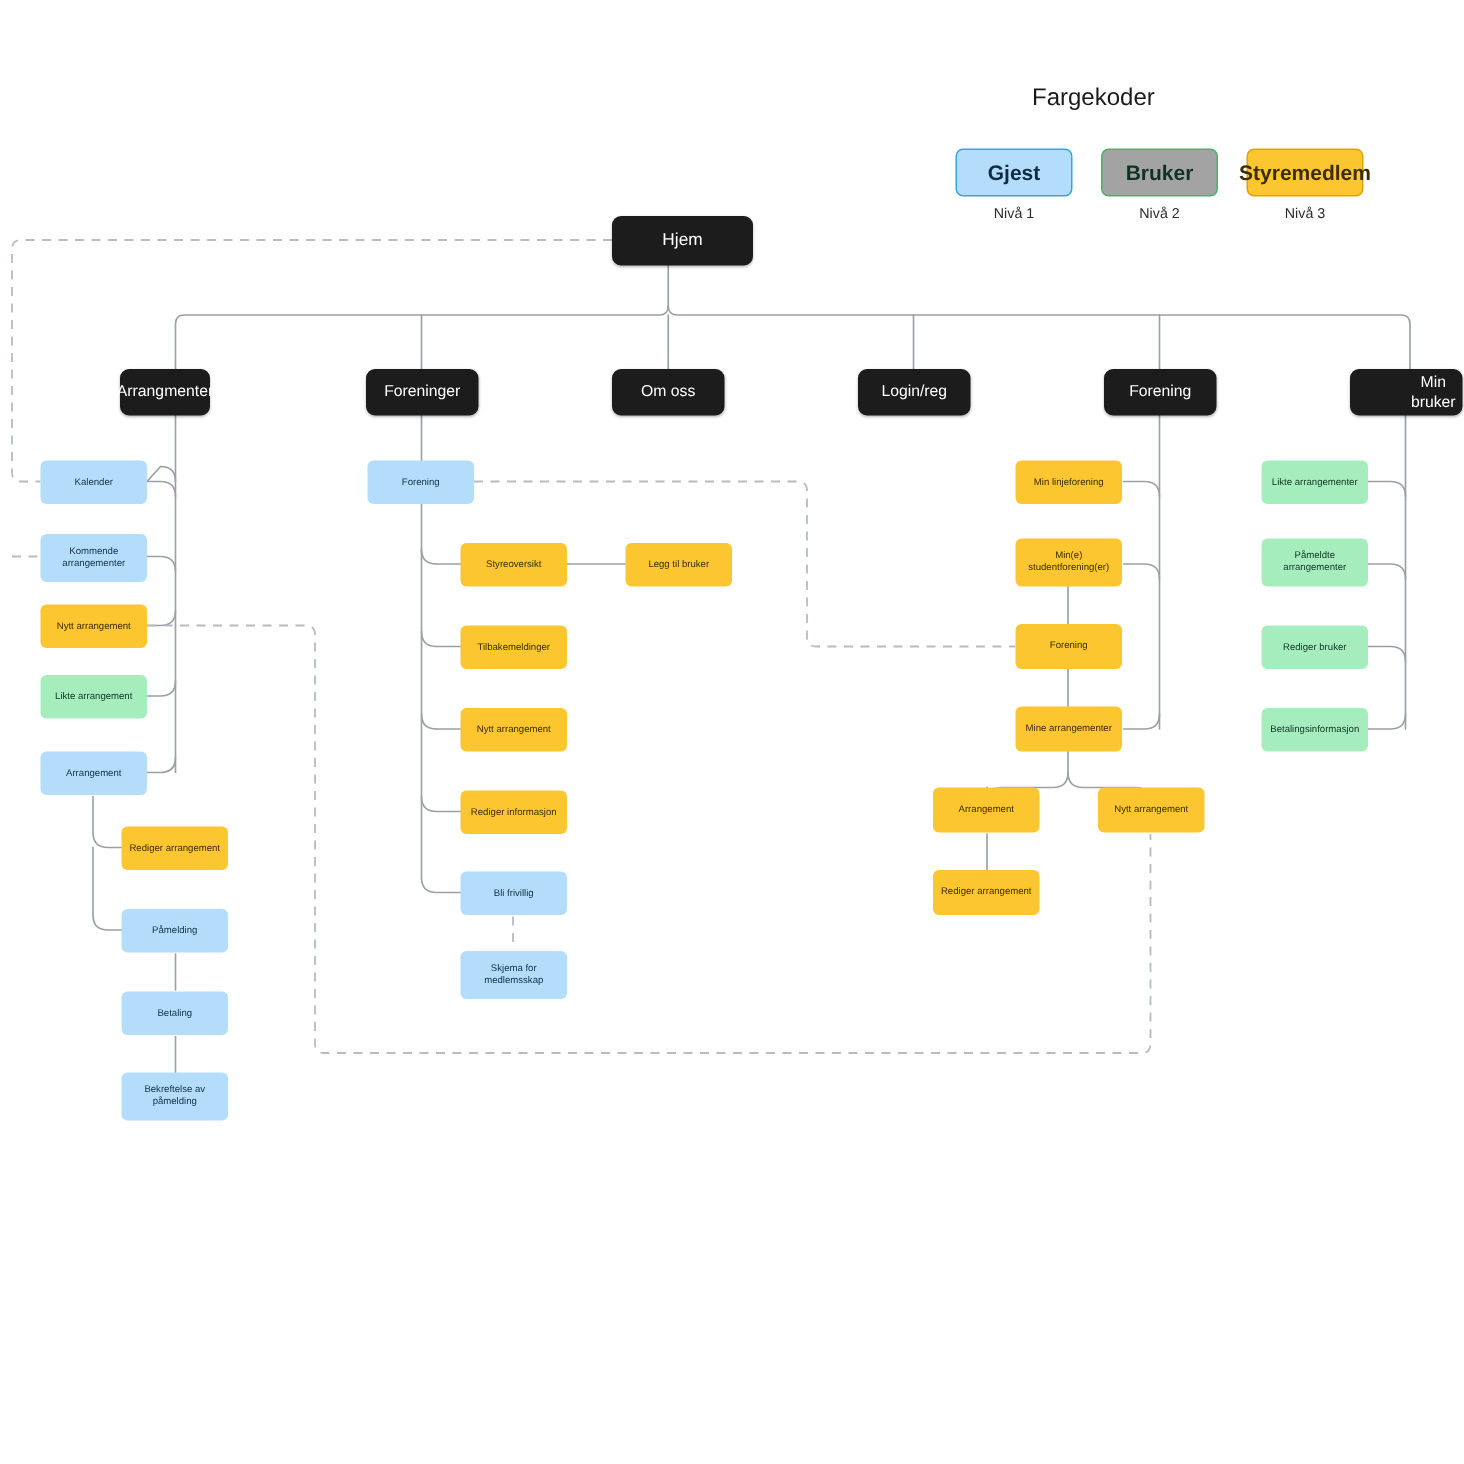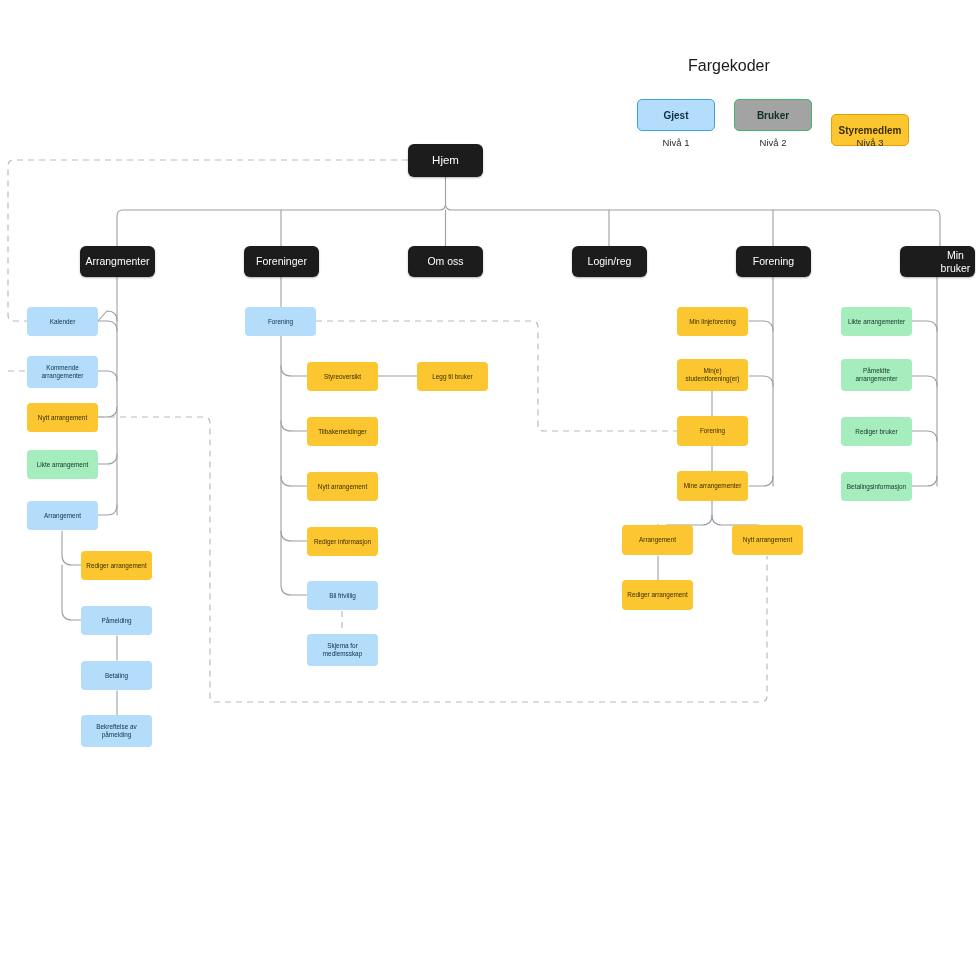--- a/index.html
+++ b/index.html
@@ -56,29 +56,29 @@
     border-radius:4px;
   }
   .legend-title{
     position:absolute;left:688px;top:57px;width:170px;
     font-size:16px;color:#1b1b1b;
   }
   .legend-box{
     position:absolute;width:78px;height:32px;
     box-sizing:border-box;
     display:flex;align-items:center;justify-content:center;
-    border-radius:5px;font-size:10px;font-weight:bold;
+    border-radius:5px;font-size:14px;font-weight:bold;
   }
   .legend-cap{
     position:absolute;width:78px;text-align:center;
     font-size:9.5px;color:#2b2b2b;
   }
   .lb-gjest{left:637px;top:99px;background:#b3ddfb;border:1.4px solid #3aa3de;color:#0e2d45;}
   .lb-bruker{left:734px;top:99px;background:#a3a3a3;border:1.4px solid #3fb76c;color:#0f3322;}
-  .lb-styre{left:831px;top:99px;background:#fbc62f;border:1.4px solid #e0a200;color:#3b2d00;margin-top:15px;}
+  .lb-styre{left:831px;top:99px;background:#fbc62f;border:1.4px solid #e0a200;color:#3b2d00;}
   .lc-1{left:637px;top:137px;}
   .lc-2{left:734px;top:137px;}
   .lc-3{left:831px;top:137px;}
 </style>
 </head>
 <body>
 
 <div id="canvas">
 
   <svg id="wires" viewBox="0 0 976 976" width="976" height="976">
@@ -155,23 +155,23 @@
 
   <div class="legend-box lb-gjest">Gjest</div>
   <div class="legend-cap lc-1">Nivå 1</div>
 
   <div class="legend-box lb-bruker">Bruker</div>
   <div class="legend-cap lc-2">Nivå 2</div>
 
   <div class="legend-box lb-styre">Styremedlem</div>
   <div class="legend-cap lc-3">Nivå 3</div>
 
-  <div class="node root" style="left:408px;top:144px;width:75px;height:33px;">Hjem</div>
-
-  <div class="node sec" style="left:80px;top:246px;width:75px;height:31px;">Arrangmenter</div>
+  <div class="node root" style="left:408px;top:144px;width:94px;height:33px;">Hjem</div>
+
+  <div class="node sec" style="left:80px;top:246px;width:60px;height:31px;">Arrangmenter</div>
   <div class="node sec" style="left:244px;top:246px;width:75px;height:31px;">Foreninger</div>
   <div class="node sec" style="left:408px;top:246px;width:75px;height:31px;">Om oss</div>
   <div class="node sec" style="left:572px;top:246px;width:75px;height:31px;">Login/reg</div>
   <div class="node sec" style="left:736px;top:246px;width:75px;height:31px;">Forening</div>
   <div class="node sec" style="left:900px;top:246px;width:75px;height:31px;padding-left:40px;">Min bruker</div>
 
   <div class="node blue" style="left:27px;top:307px;width:71px;height:29px;">Kalender</div>
   <div class="node blue" style="left:27px;top:356px;width:71px;height:32px;">Kommende arrangementer</div>
   <div class="node yellow" style="left:27px;top:403px;width:71px;height:29px;">Nytt arrangement</div>
   <div class="node green" style="left:27px;top:450px;width:71px;height:29px;">Likte arrangement</div>

